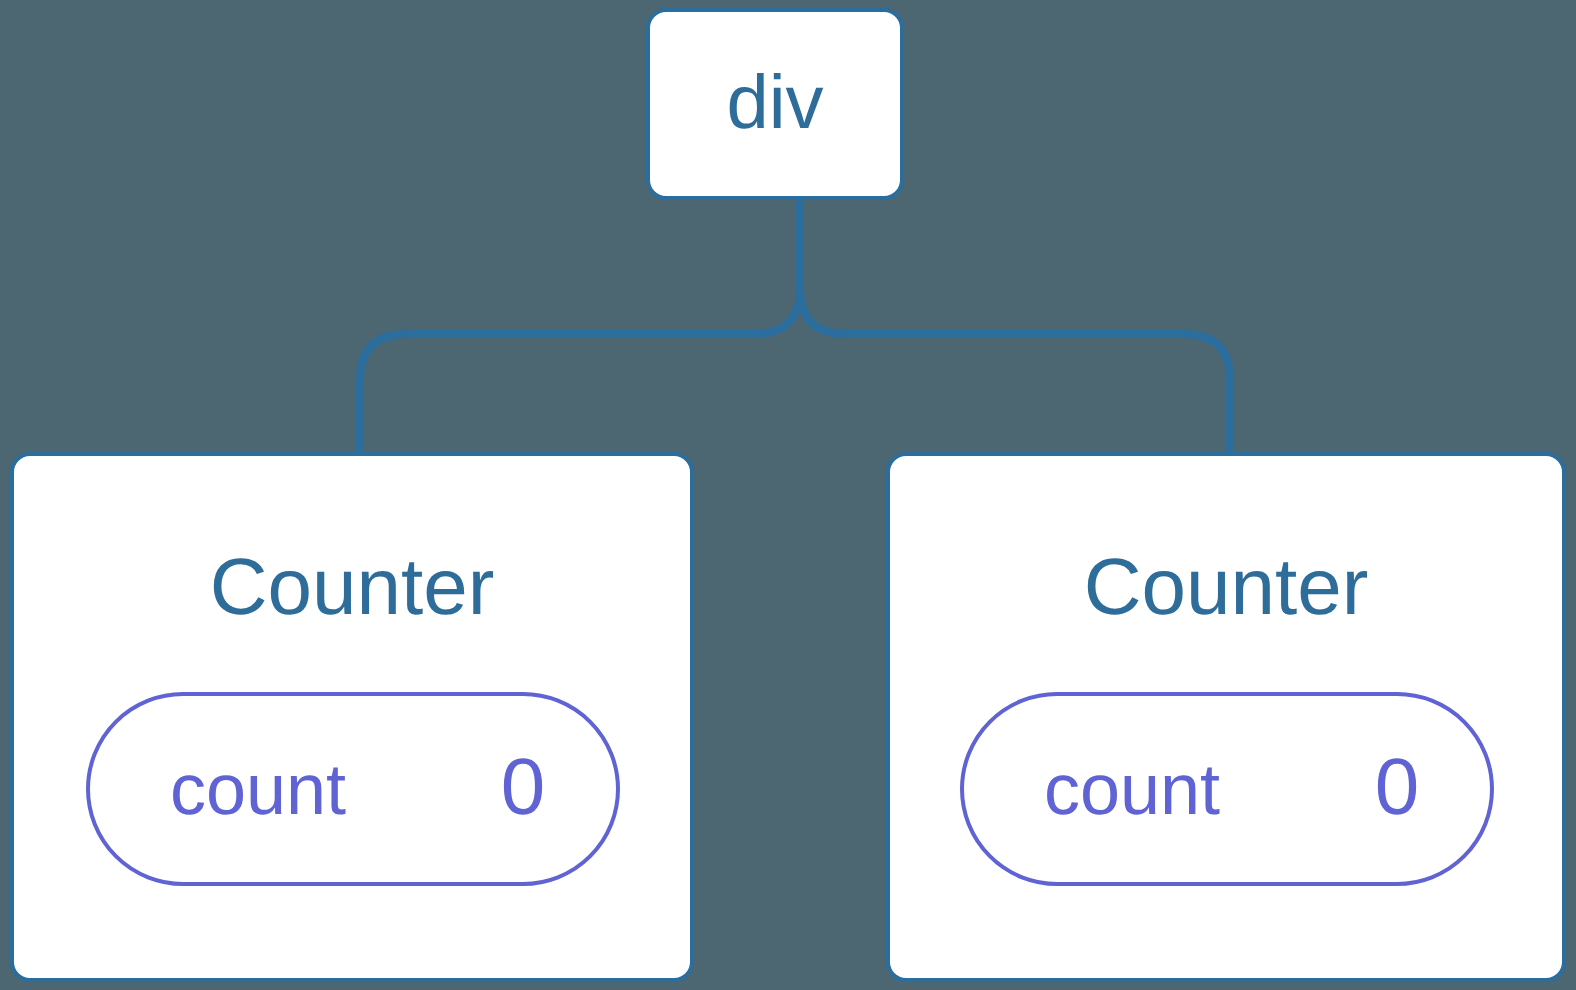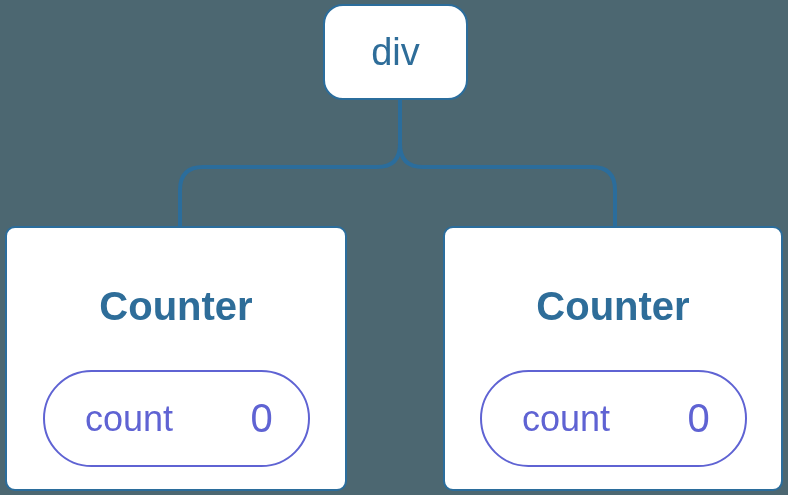--- a/index.html
+++ b/index.html
@@ -36,25 +36,24 @@
   }
   .node{
     position:absolute;
     background:var(--node-fill);
     border:2.5px solid var(--node-border);
     border-radius:10px;
     box-sizing:border-box;
   }
   .root-node{
     left:323px; top:4px;
-    width:145px; height:96px;
+    width:129px; height:96px;
     display:flex;
     align-items:center;
     justify-content:center;
-    border-radius:20px;
   }
   .root-label{
     font-size:38px;
     font-weight:500;
     color:var(--node-text);
   }
   .card{
     display:flex;
     flex-direction:column;
     align-items:center;
@@ -63,24 +62,24 @@
   }
   .card-left{
     left:5px; top:226px;
     width:342px; height:265px;
   }
   .card-right{
     left:443px; top:226px;
     width:340px; height:265px;
   }
   .card-title{
-    margin:12px;
+    margin:0;
     font-size:40px;
     line-height:44px;
-    font-weight:700;
+    font-weight:400;
     color:var(--node-text);
   }
   .pill{
     width:267px;
     height:97px;
     box-sizing:border-box;
     border:2px solid var(--state-accent);
     border-radius:60px;
     background:var(--node-fill);
     display:flex;

